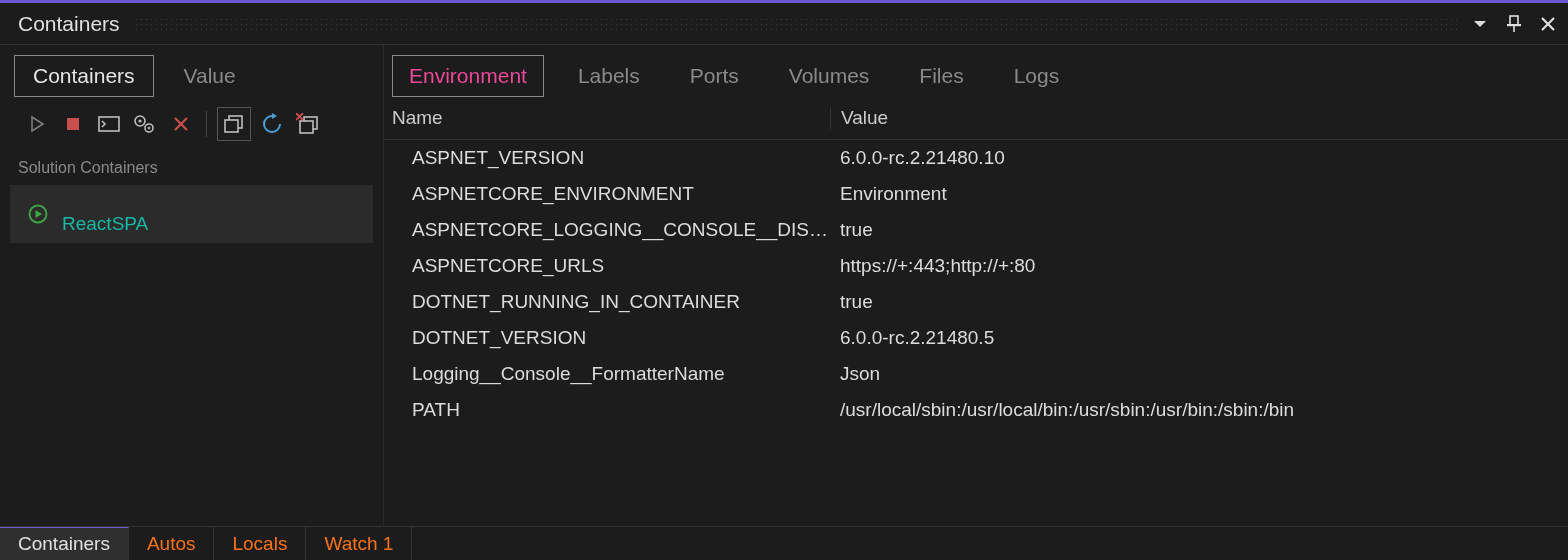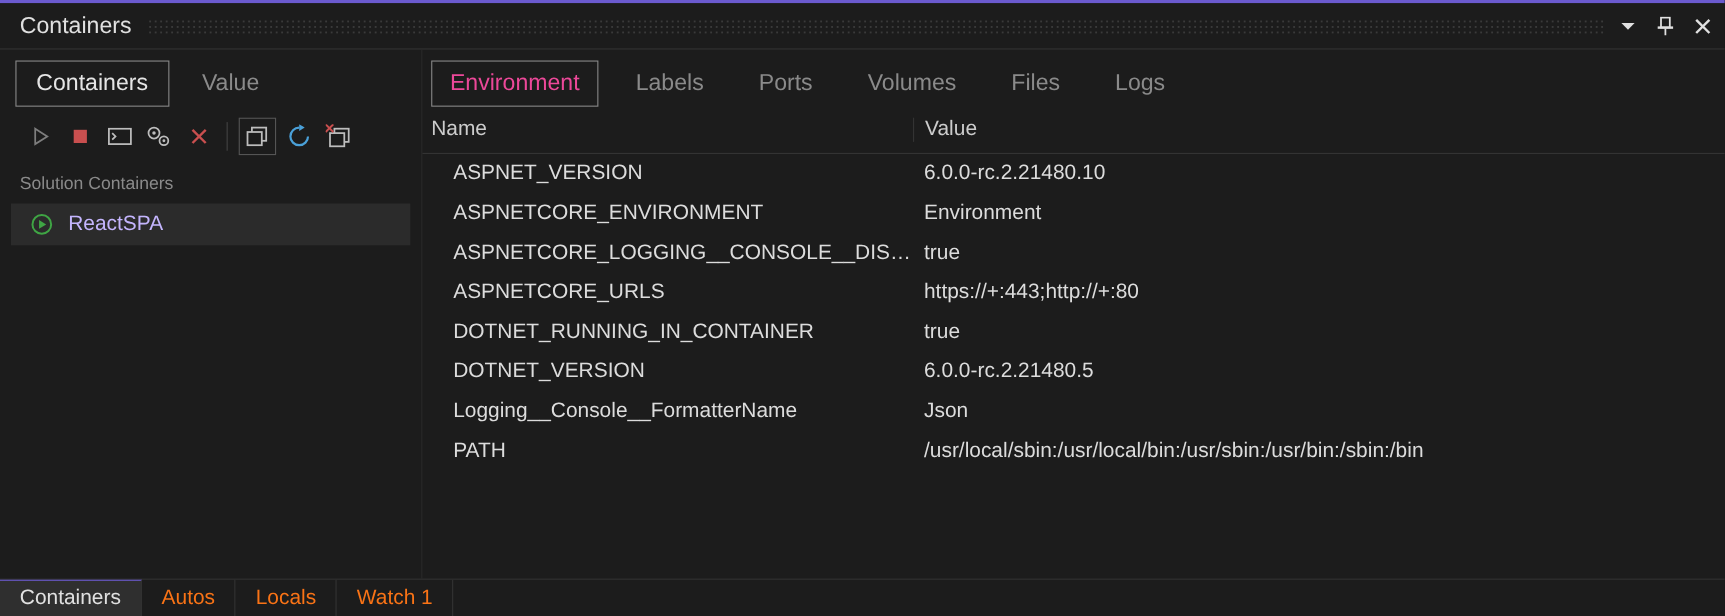--- a/index.html
+++ b/index.html
@@ -60,21 +60,21 @@
   .section-label { color: #8a8a8a; font-size: 16px; padding: 10px 14px 6px 18px; }
   .container-item {
     display: flex;
     align-items: center;
     gap: 14px;
     padding: 8px 18px;
     background: #2b2b2b;
     margin: 2px 10px;
     cursor: pointer;
   }
-  .container-item-label { color: #c4b5fd; }
+  .container-item-label { color: #14b8a6; margin-top: 20px; }
   
   .right-pane { flex: 1; display: flex; flex-direction: column; padding-top: 10px; min-width: 0; }
   .right-tabs { display: flex; gap: 18px; padding: 0 8px; align-items: center; }
   .right-tab {
     padding: 8px 16px;
     font-size: 21px;
     color: #8a8a8a;
     cursor: pointer;
   }
   .right-tab.active { color: #ec4899; border: 1px solid #888; }

